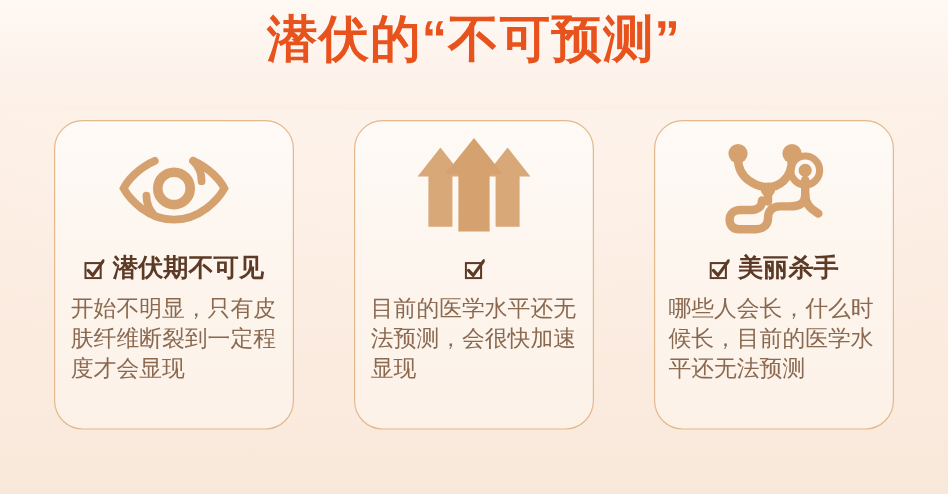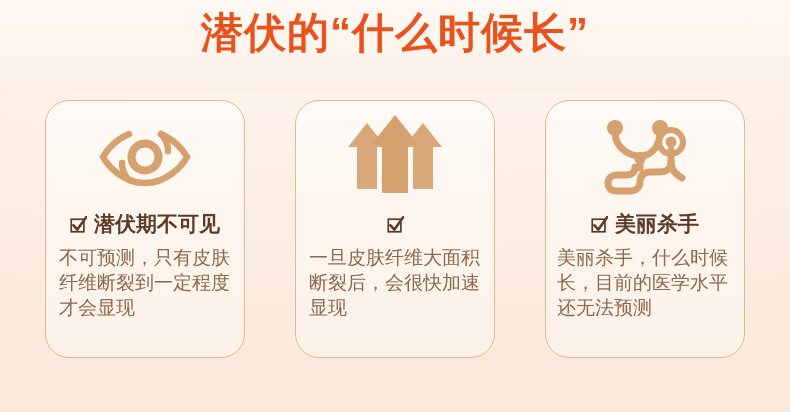--- a/index.html
+++ b/index.html
@@ -120,21 +120,21 @@
     word-break: break-all;
   }
   .card-3 .card-body { width: 176px; }
 </style>
 </head>
 <body>
 
 <div id="page">
 
   <div class="title-wrap">
-    <div class="title">潜伏的“什么时候长”</div>
+    <div class="title">潜伏的“不可预测”</div>
   </div>
 
   <div class="cards">
 
     <div class="card card-1">
       <div class="icon-box">
         <svg width="92" height="72" viewBox="0 0 92 72">
           <g fill="none" stroke="#d5a16e" stroke-width="6.5" stroke-linecap="round">
             <path d="M62 13 C76 19 85 30 88 36 C83 45 68 62 46 62 C24 62 9 45 4 36 C7 30 16 19 30 13"></path>
             <path d="M30 59 C24 53 23 47 23 42"></path>
@@ -143,40 +143,40 @@
           <circle cx="46" cy="36" r="13.5" fill="none" stroke="#d5a16e" stroke-width="8"></circle>
         </svg>
       </div>
       <div class="head-row">
         <svg class="check-icon" viewBox="0 0 22 22">
           <rect x="1.6" y="4.2" width="16.4" height="16.2" fill="none" stroke="#5c3a26" stroke-width="2.2"></rect>
           <path d="M4.5 12 L9.5 17.5 L21 1.5" fill="none" stroke="#5c3a26" stroke-width="3.4" stroke-linecap="round" stroke-linejoin="round"></path>
         </svg>
         <div class="card-title">潜伏期不可见</div>
       </div>
-      <div class="card-body">不可预测，只有皮肤纤维断裂到一定程度才会显现</div>
+      <div class="card-body">开始不明显，只有皮肤纤维断裂到一定程度才会显现</div>
     </div>
 
     <div class="card card-2">
       <div class="icon-box">
         <svg width="100" height="85" viewBox="0 0 100 85">
           <g fill="#d5a16e">
             <path d="M22 32 L3 32 L22 8 L41 32 L32 32 L32 74 L12 74 L12 32 Z" opacity="0.92"></path>
             <path d="M78 32 L59 32 L78 8 L97 32 L88 32 L88 74 L68 74 L68 32 Z" opacity="0.92"></path>
             <path d="M50 0 L74 30 L63 30 L63 78 L37 78 L37 30 L26 30 Z"></path>
           </g>
         </svg>
       </div>
       <div class="head-row">
         <svg class="check-icon" viewBox="0 0 22 22">
           <rect x="1.6" y="4.2" width="16.4" height="16.2" fill="none" stroke="#5c3a26" stroke-width="2.2"></rect>
           <path d="M4.5 12 L9.5 17.5 L21 1.5" fill="none" stroke="#5c3a26" stroke-width="3.4" stroke-linecap="round" stroke-linejoin="round"></path>
         </svg>
       </div>
-      <div class="card-body">一旦皮肤纤维大面积断裂后，会很快加速显现</div>
+      <div class="card-body">目前的医学水平还无法预测，会很快加速显现</div>
     </div>
 
     <div class="card card-3">
       <div class="icon-box">
         <svg width="86" height="82" viewBox="0 0 86 82">
           <g fill="none" stroke="#d5a16e" stroke-width="7" stroke-linecap="round" stroke-linejoin="round">
             <path d="M13 16 C13 34 30 40 38 40 C46 40 58 34 58 16"></path>
             <path d="M38 40 L38 52"></path>
             <path d="M69 34 L69 46 C69 56 60 56 56 56 L48 56 C41 56 38 60 38 66 C38 72 33 75 28 75 L14 75 C8 75 6 71 6 67 C6 62 10 59 15 59 L24 59 C30 59 33 56 33 51"></path>
             <path d="M69 46 C69 56 76 59 80 62"></path>
@@ -188,17 +188,17 @@
           <circle cx="69" cy="26" r="5.5" fill="#d5a16e"></circle>
         </svg>
       </div>
       <div class="head-row">
         <svg class="check-icon" viewBox="0 0 22 22">
           <rect x="1.6" y="4.2" width="16.4" height="16.2" fill="none" stroke="#5c3a26" stroke-width="2.2"></rect>
           <path d="M4.5 12 L9.5 17.5 L21 1.5" fill="none" stroke="#5c3a26" stroke-width="3.4" stroke-linecap="round" stroke-linejoin="round"></path>
         </svg>
         <div class="card-title">美丽杀手</div>
       </div>
-      <div class="card-body">美丽杀手，什么时候长，目前的医学水平还无法预测</div>
+      <div class="card-body">哪些人会长，什么时候长，目前的医学水平还无法预测</div>
     </div>
 
   </div>
 </div>
 
 </body></html>

